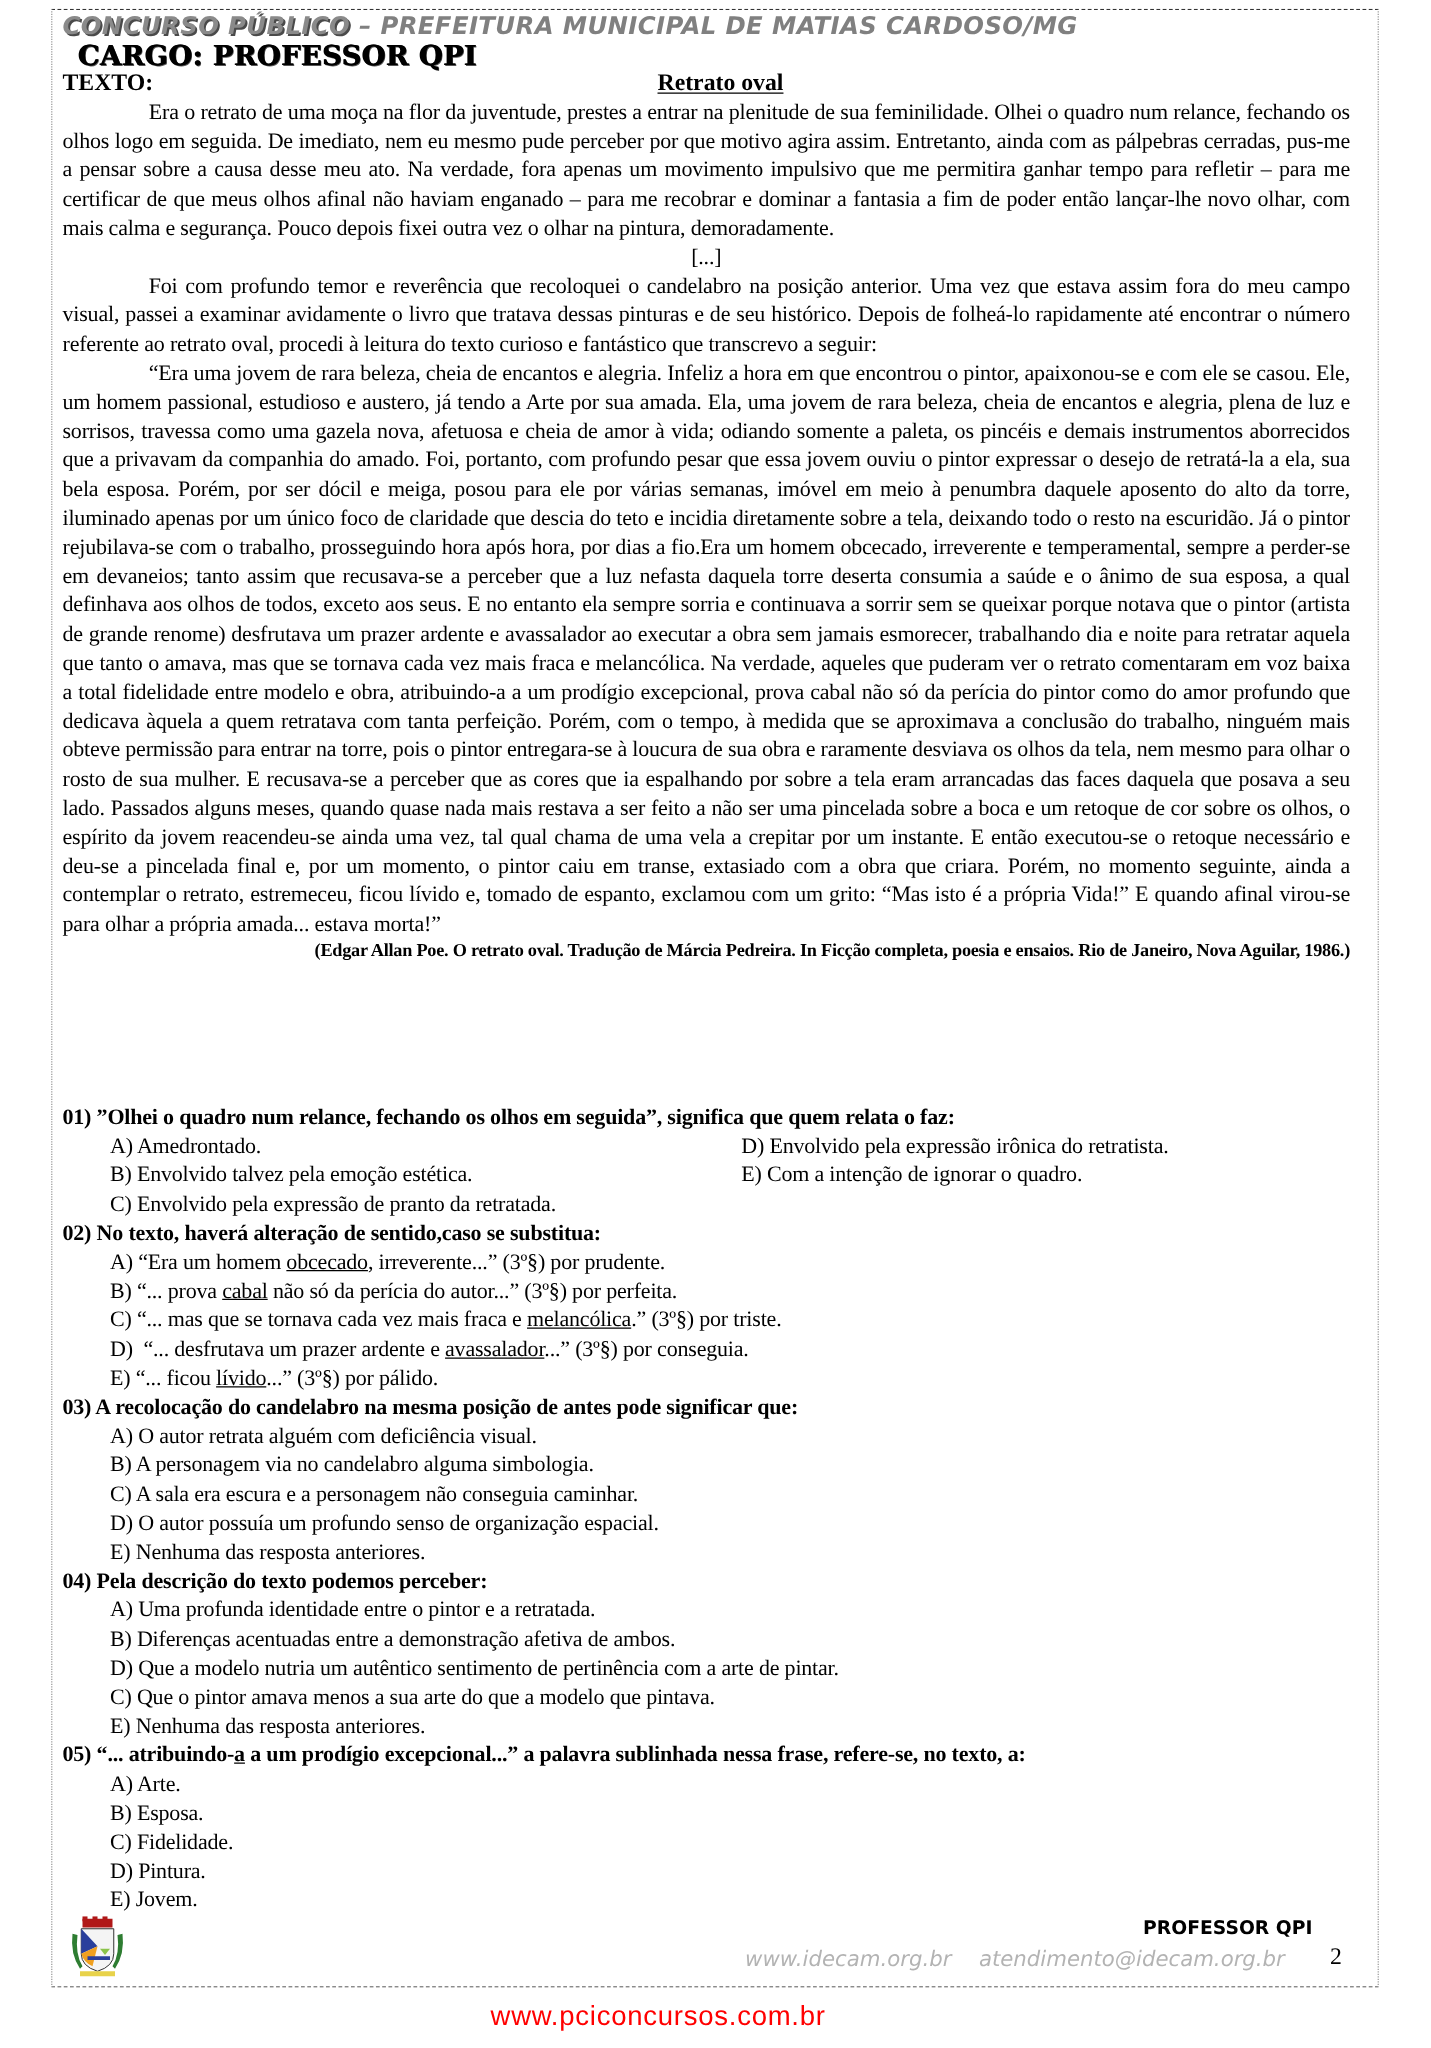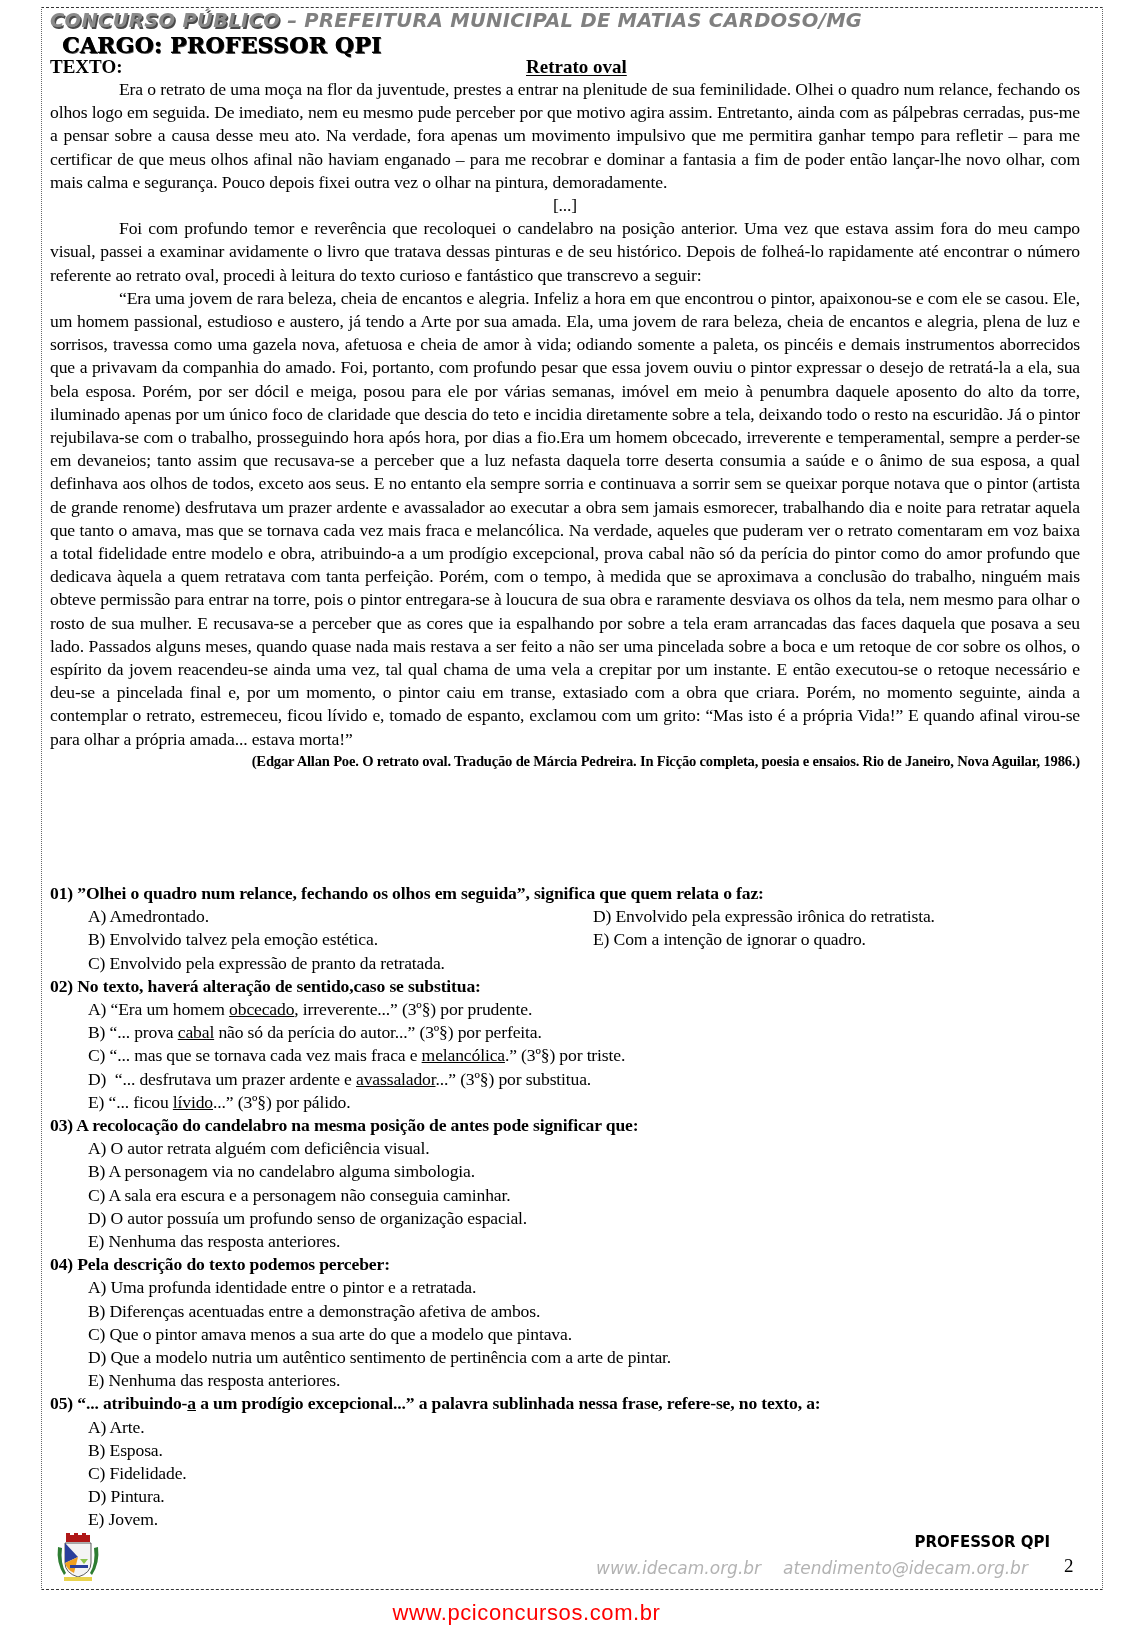--- a/index.html
+++ b/index.html
@@ -76,35 +76,35 @@
     <div>B) Envolvido talvez pela emoção estética.</div>
     <div>E) Com a intenção de ignorar o quadro.</div>
     <div>C) Envolvido pela expressão de pranto da retratada.</div>
     <div></div>
   </div>
 
   <div class="q-title"><span>02)</span> <span>No texto, haverá alteração de sentido,caso se substitua:</span></div>
   <div class="opt"><span>A) “Era um homem </span><span class="u">obcecado</span><span>, irreverente...” (3º§) por prudente.</span></div>
   <div class="opt"><span>B) “... prova </span><span class="u">cabal</span><span> não só da perícia do autor...” (3º§) por perfeita.</span></div>
   <div class="opt"><span>C) “... mas que se tornava cada vez mais fraca e </span><span class="u">melancólica</span><span>.” (3º§) por triste.</span></div>
-  <div class="opt" style="white-space:pre"><span>D)  “... desfrutava um prazer ardente e </span><span class="u">avassalador</span><span>...” (3º§) por substitua.</span></div>
+  <div class="opt" style="white-space:pre"><span>D)  “... desfrutava um prazer ardente e </span><span class="u">avassalador</span><span>...” (3º§) por conseguia.</span></div>
   <div class="opt"><span>E) “... ficou </span><span class="u">lívido</span><span>...” (3º§) por pálido.</span></div>
 
   <div class="q-title"><span>03)</span> <span>A recolocação do candelabro na mesma posição de antes pode significar que:</span></div>
   <div class="opt">A) O autor retrata alguém com deficiência visual.</div>
   <div class="opt">B) A personagem via no candelabro alguma simbologia.</div>
   <div class="opt">C) A sala era escura e a personagem não conseguia caminhar.</div>
   <div class="opt">D) O autor possuía um profundo senso de organização espacial.</div>
   <div class="opt">E) Nenhuma das resposta anteriores.</div>
 
   <div class="q-title"><span>04)</span> <span>Pela descrição do texto podemos perceber:</span></div>
   <div class="opt">A) Uma profunda identidade entre o pintor e a retratada.</div>
   <div class="opt">B) Diferenças acentuadas entre a demonstração afetiva de ambos.</div>
+  <div class="opt">D) Que a modelo nutria um autêntico sentimento de pertinência com a arte de pintar.</div>
   <div class="opt">C) Que o pintor amava menos a sua arte do que a modelo que pintava.</div>
-  <div class="opt">D) Que a modelo nutria um autêntico sentimento de pertinência com a arte de pintar.</div>
   <div class="opt">E) Nenhuma das resposta anteriores.</div>
 
   <div class="q-title"><span>05)</span> <span>“... atribuindo-</span><span class="u">a</span><span> a um prodígio excepcional...” a palavra sublinhada nessa frase, refere-se, no texto, a:</span></div>
   <div class="opt-row5">
     <div style="width:168px">A) Arte.</div>
     <div style="width:203px">B) Esposa.</div>
     <div style="width:203px">C) Fidelidade.</div>
     <div style="width:203px">D) Pintura.</div>
     <div>E) Jovem.</div>
   </div>

